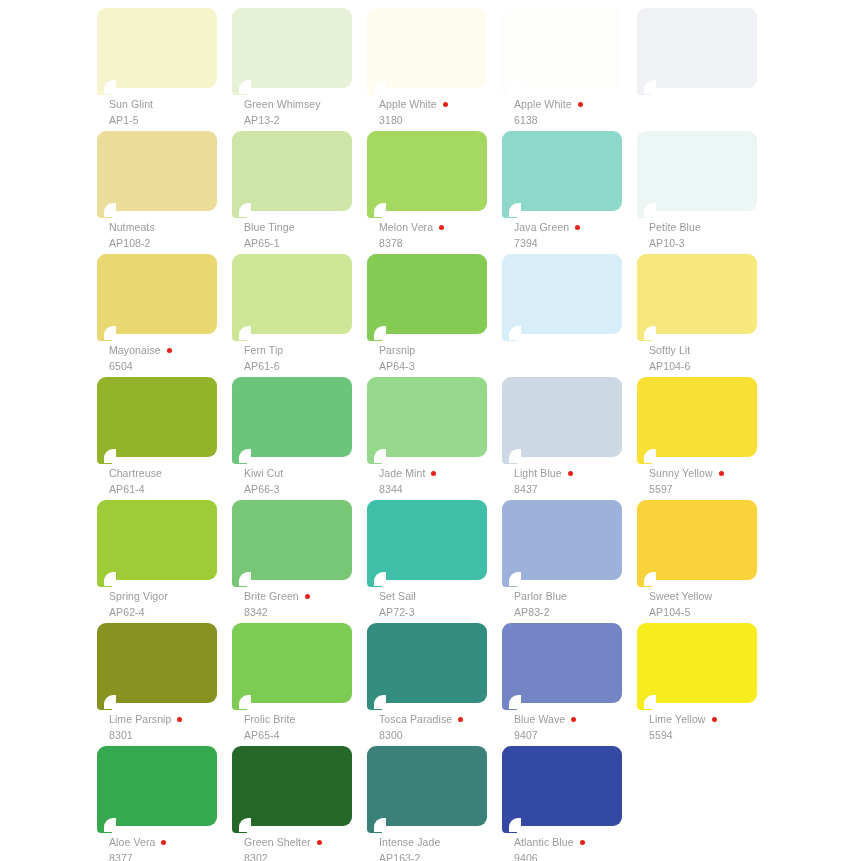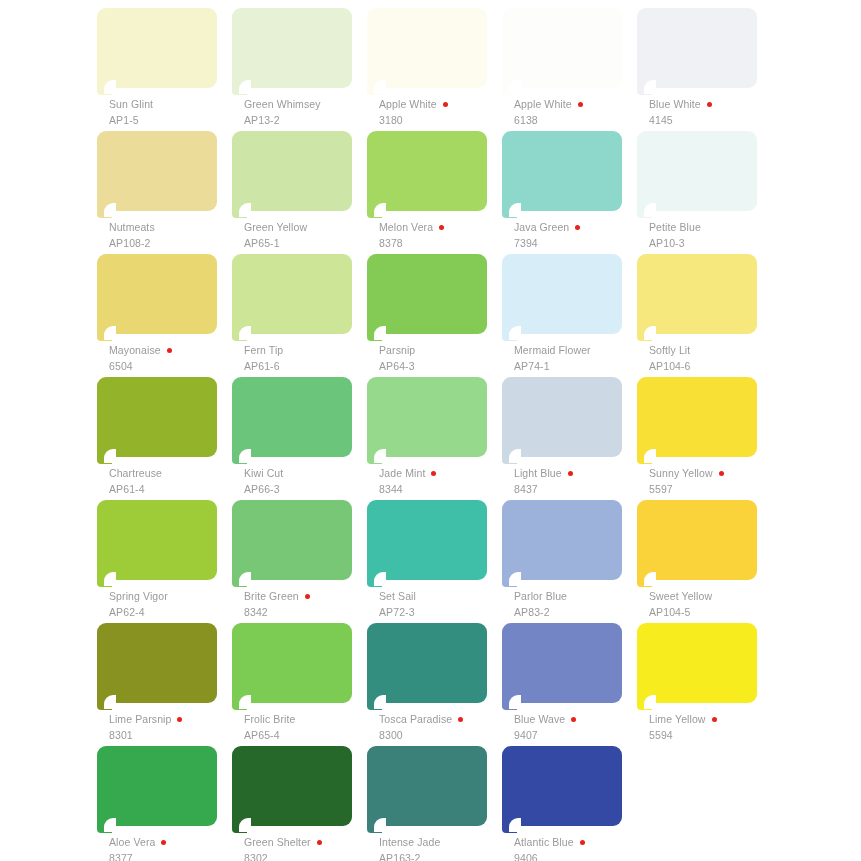--- a/index.html
+++ b/index.html
@@ -166,48 +166,41 @@
           <span class="chip-dot" style="background: rgb(232, 33, 27);"></span>
         </div>
         <div class="chip-code">6138</div>
       </div>
     </div>
     <div class="swatch-cell">
       <div class="chip-wrap">
         <div class="chip-body" style="background: rgb(239, 241, 244);"></div>
         <div class="chip-tail" style="background: rgb(239, 241, 244);"></div>
       </div>
-      <div class="chip-label">
-        <div class="chip-name-row">
-          <span class="chip-name">Blue White</span>
-          <span class="chip-dot" style="background: rgb(232, 33, 27);"></span>
-        </div>
-        <div class="chip-code">4145</div>
-      </div>
     </div>
     <div class="swatch-cell">
       <div class="chip-wrap">
         <div class="chip-body" style="background: rgb(235, 220, 154);"></div>
         <div class="chip-tail" style="background: rgb(235, 220, 154);"></div>
       </div>
       <div class="chip-label">
         <div class="chip-name-row">
           <span class="chip-name">Nutmeats</span>
         </div>
         <div class="chip-code">AP108-2</div>
       </div>
     </div>
     <div class="swatch-cell">
       <div class="chip-wrap">
         <div class="chip-body" style="background: rgb(205, 229, 166);"></div>
         <div class="chip-tail" style="background: rgb(205, 229, 166);"></div>
       </div>
       <div class="chip-label">
         <div class="chip-name-row">
-          <span class="chip-name">Green Yellow</span>
+          <span class="chip-name">Blue Tinge</span>
         </div>
         <div class="chip-code">AP65-1</div>
       </div>
     </div>
     <div class="swatch-cell">
       <div class="chip-wrap">
         <div class="chip-body" style="background: rgb(164, 216, 96);"></div>
         <div class="chip-tail" style="background: rgb(164, 216, 96);"></div>
       </div>
       <div class="chip-label">
@@ -278,26 +271,20 @@
           <span class="chip-name">Parsnip</span>
         </div>
         <div class="chip-code">AP64-3</div>
       </div>
     </div>
     <div class="swatch-cell">
       <div class="chip-wrap">
         <div class="chip-body" style="background: rgb(215, 237, 248);"></div>
         <div class="chip-tail" style="background: rgb(215, 237, 248);"></div>
       </div>
-      <div class="chip-label">
-        <div class="chip-name-row">
-          <span class="chip-name">Mermaid Flower</span>
-        </div>
-        <div class="chip-code">AP74-1</div>
-      </div>
     </div>
     <div class="swatch-cell">
       <div class="chip-wrap">
         <div class="chip-body" style="background: rgb(247, 232, 126);"></div>
         <div class="chip-tail" style="background: rgb(247, 232, 126);"></div>
       </div>
       <div class="chip-label">
         <div class="chip-name-row">
           <span class="chip-name">Softly Lit</span>
         </div>

